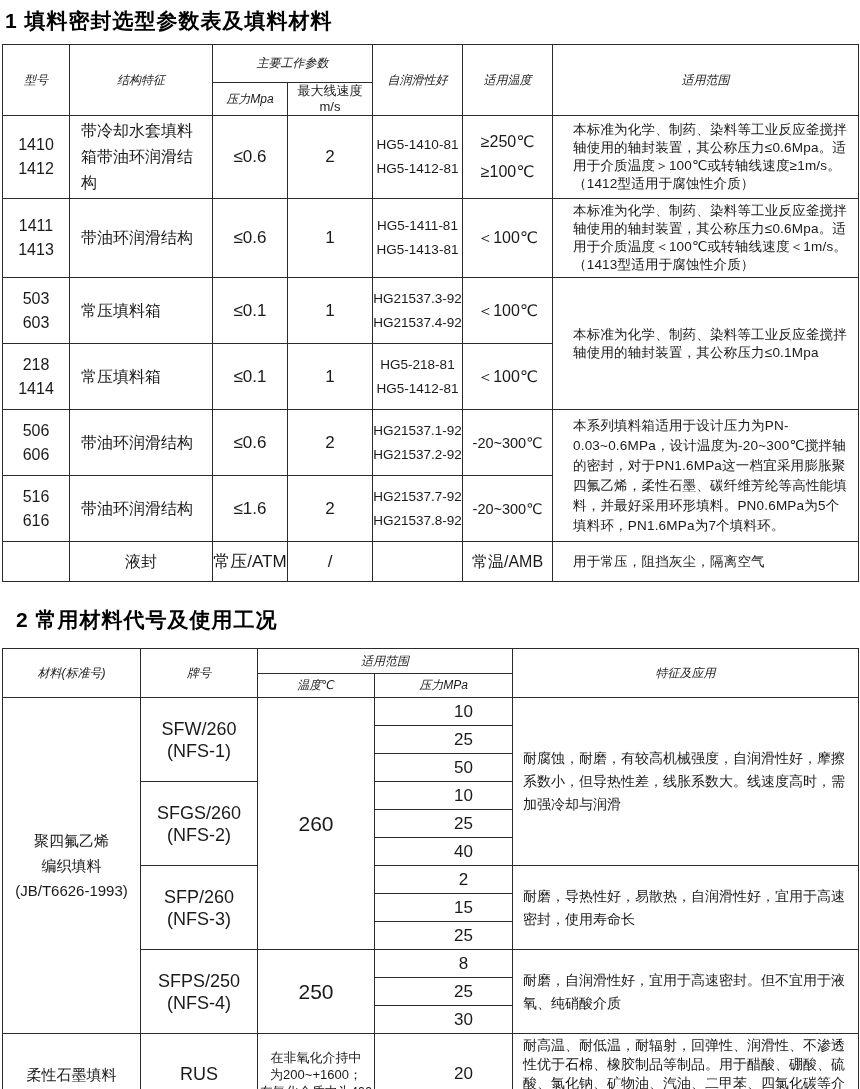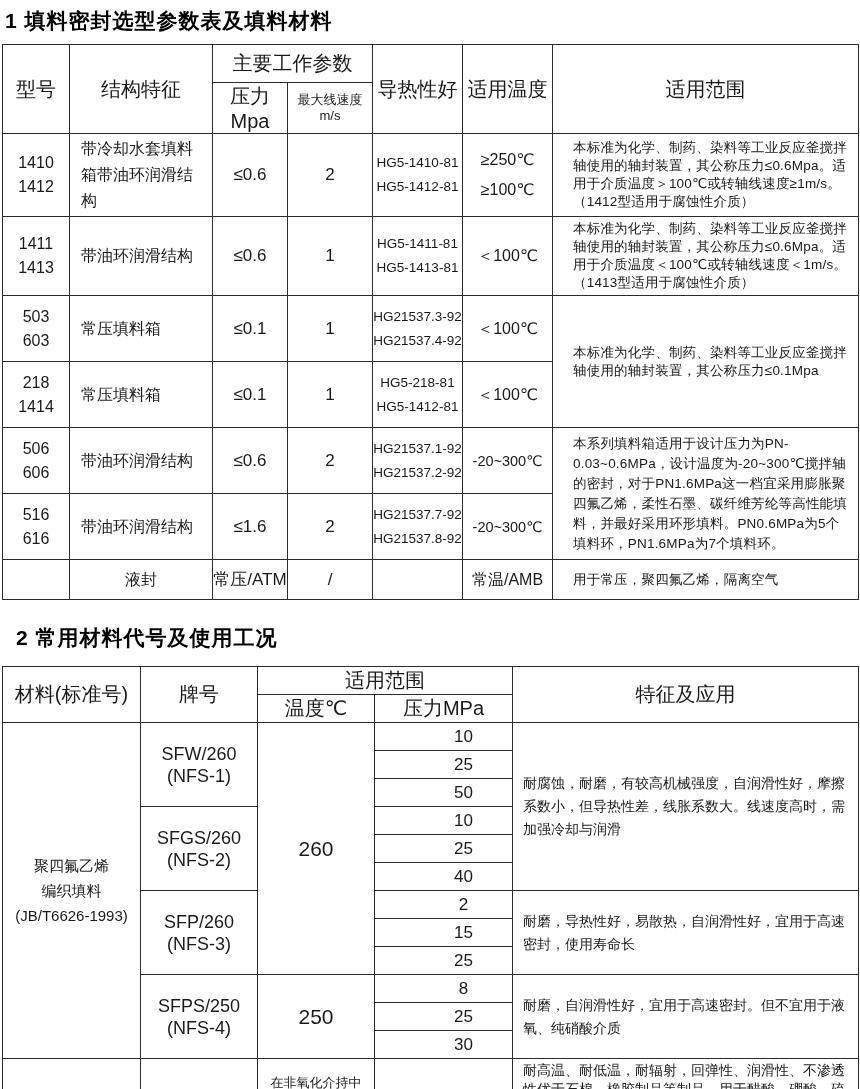--- a/index.html
+++ b/index.html
@@ -19,21 +19,21 @@
   }
   th,td{
     border:1px solid #2b2b2b;
     font-weight:normal;
     text-align:center;vertical-align:middle;
     padding:0;overflow:hidden;
     font-size:16px;color:#1a1a1a;
   }
   .pre{white-space:pre-line;}
   .left{text-align:left;padding:2px 4px 2px 11px;}
-  .hdr{font-size:20px;}
+  .hdr{font-size:12px;font-style:italic;}
   .hdr-small{font-size:13px;line-height:16px;}
   .model{font-size:16px;line-height:24px;}
   .struct{font-size:16px;line-height:26px;}
   .pval{font-size:17px;}
   .std{font-size:13.5px;line-height:24px;}
   .tmp{font-size:16px;line-height:30px;}
   .tmp-sm{font-size:14.5px;}
   .scope{
     font-size:13.5px;line-height:18px;
     text-align:left;vertical-align:middle;
@@ -64,21 +64,21 @@
     <col style="width:85px">
       <col style="width:90px">
       <col style="width:90px">
       <col style="width:306px">
   </colgroup>
   <tbody>
       <tr style="height:38px">
     <th rowspan="2" class="hdr">型号</th>
     <th rowspan="2" class="hdr">结构特征</th>
     <th colspan="2" class="hdr">主要工作参数</th>
-    <th rowspan="2" class="hdr">导热性好</th>
+    <th rowspan="2" class="hdr">自润滑性好</th>
     <th rowspan="2" class="hdr">适用温度</th>
     <th rowspan="2" class="hdr">适用范围</th>
   </tr>
   <tr style="height:30px">
     <th class="hdr">压力Mpa</th>
     <th class="hdr-small pre">最大线速度
 m/s</th>
   </tr>
   <tr style="height:76px">
     <td class="model pre">1410
@@ -146,21 +146,21 @@
 HG21537.8-92</td>
     <td class="tmp tmp-sm">-20~300℃</td>
   </tr>
   <tr style="height:40px">
     <td class="model"></td>
     <td class="struct">液封</td>
     <td class="pval">常压/ATM</td>
     <td class="pval">/</td>
     <td class="std"></td>
     <td class="tmp">常温/AMB</td>
-    <td class="scope">用于常压，聚四氟乙烯，隔离空气</td>
+    <td class="scope">用于常压，阻挡灰尘，隔离空气</td>
   </tr>
 </tbody>
   </table>
 
 <h1 class="sec-title second">2 常用材料代号及使用工况</h1>
 
 <table>
   <colgroup>
     <col style="width:138px">
       <col style="width:117px">

